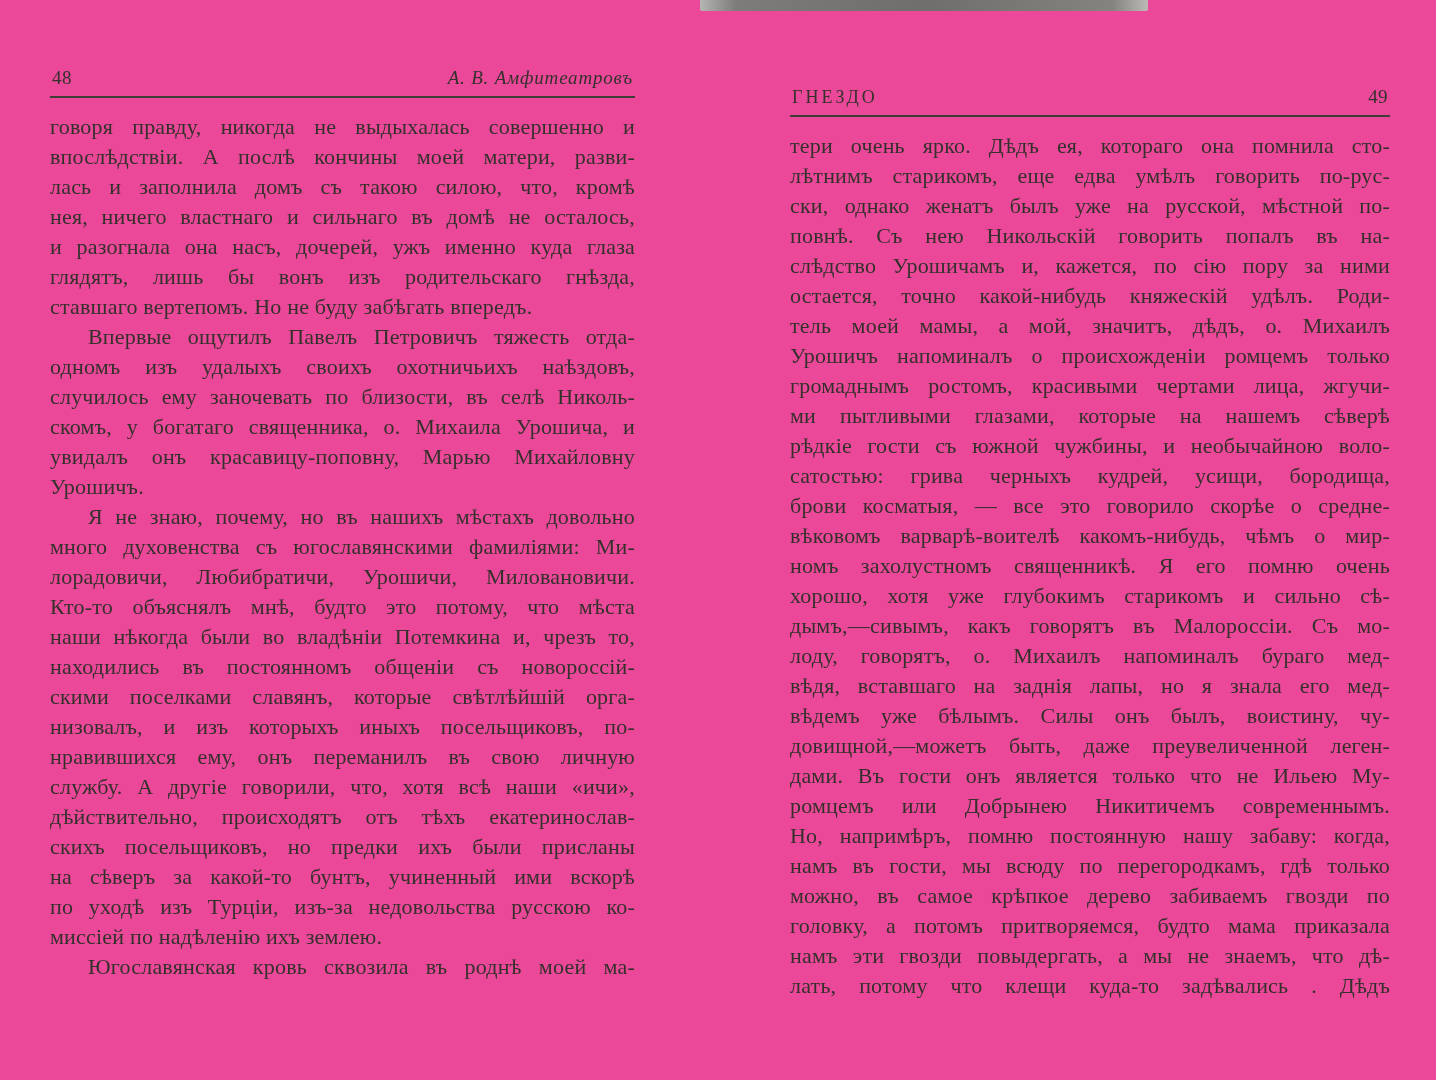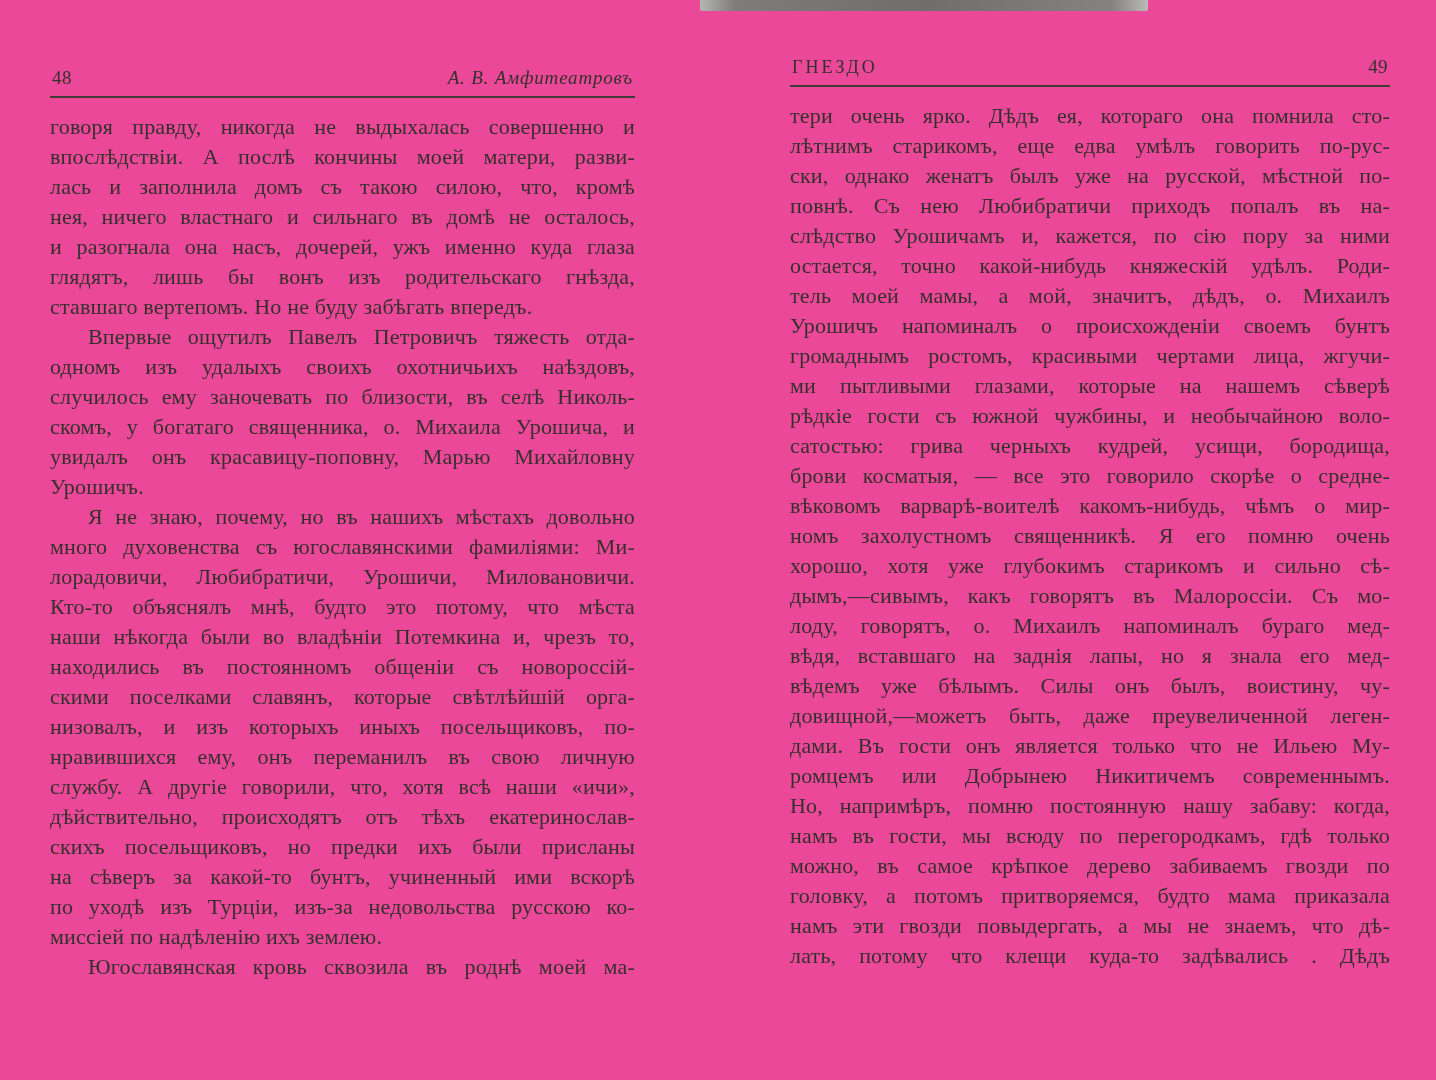--- a/index.html
+++ b/index.html
@@ -23,21 +23,21 @@
     width: 448px;
     height: 11px;
     background: linear-gradient(90deg, #b5b5b3 0%, #7d7c7a 8%, #6f6e6c 50%, #84837f 92%, #bcbab6 100%);
     border-radius: 0 0 2px 2px;
   }
   .page {
     position: absolute;
     top: 56px;
   }
   .page-left  { left: 50px;  width: 585px; }
-  .page-right { left: 790px; width: 600px; }
+  .page-right { left: 790px; width: 600px; margin-top: 30px; }
   .page-header {
     display: flex;
     align-items: baseline;
     justify-content: space-between;
     font-size: 19px;
     letter-spacing: 0.4px;
     padding: 0 2px 7px 2px;
   }
   .running-head-left {
     font-style: italic;
@@ -122,25 +122,25 @@
   <div class="page page-right">
     <div class="page-header">
       <span class="running-head-right">ГНЕЗДО</span>
       <span class="page-number">49</span>
     </div>
     <div class="header-rule"></div>
     <div class="page-text" id="right-text">
         <div class="line">тери очень ярко. Дѣдъ ея, котораго она помнила сто-</div>
         <div class="line">лѣтнимъ старикомъ, еще едва умѣлъ говорить по-рус-</div>
         <div class="line">ски, однако женатъ былъ уже на русской, мѣстной по-</div>
-        <div class="line">повнѣ. Съ нею Любибратичи приходъ попалъ въ на-</div>
+        <div class="line">повнѣ. Съ нею Никольскій говорить попалъ въ на-</div>
         <div class="line">слѣдство Урошичамъ и, кажется, по сію пору за ними</div>
         <div class="line">остается, точно какой-нибудь княжескій удѣлъ. Роди-</div>
         <div class="line">тель моей мамы, а мой, значитъ, дѣдъ, о. Михаилъ</div>
-        <div class="line">Урошичъ напоминалъ о происхожденіи своемъ бунтъ</div>
+        <div class="line">Урошичъ напоминалъ о происхожденіи ромцемъ только</div>
         <div class="line">громаднымъ ростомъ, красивыми чертами лица, жгучи-</div>
         <div class="line">ми пытливыми глазами, которые на нашемъ сѣверѣ</div>
         <div class="line">рѣдкіе гости съ южной чужбины, и необычайною воло-</div>
         <div class="line">сатостью: грива черныхъ кудрей, усищи, бородища,</div>
         <div class="line">брови косматыя, — все это говорило скорѣе о средне-</div>
         <div class="line">вѣковомъ варварѣ-воителѣ какомъ-нибудь, чѣмъ о мир-</div>
         <div class="line">номъ захолустномъ священникѣ. Я его помню очень</div>
         <div class="line">хорошо, хотя уже глубокимъ старикомъ и сильно сѣ-</div>
         <div class="line">дымъ,—сивымъ, какъ говорятъ въ Малороссіи. Съ мо-</div>
         <div class="line">лоду, говорятъ, о. Михаилъ напоминалъ бураго мед-</div>

